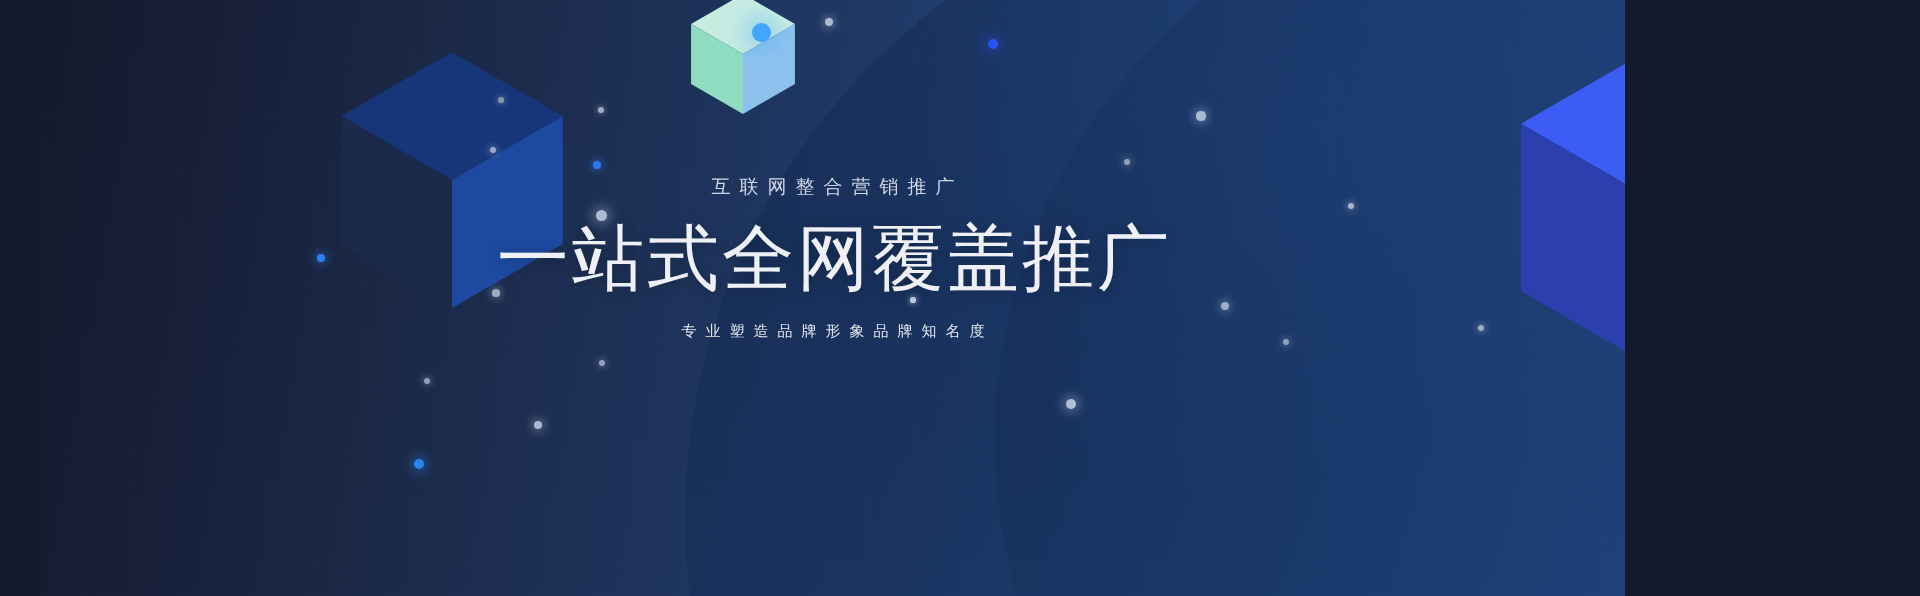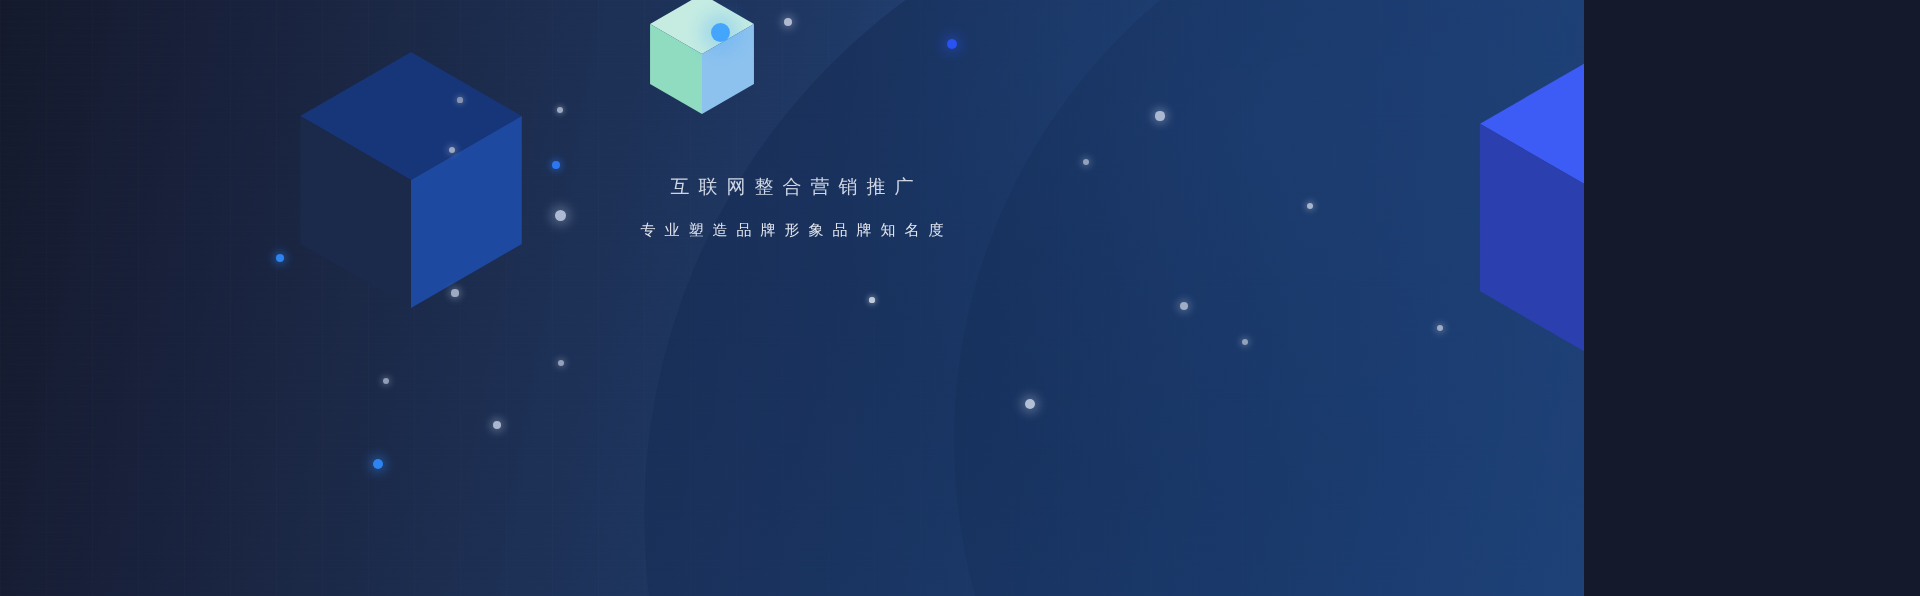--- a/index.html
+++ b/index.html
@@ -18,20 +18,21 @@
       linear-gradient(100deg,
         #141a2c 0%,
         #18203a 12%,
         #1b2846 24%,
         #1d3157 38%,
         #1f3a68 52%,
         #214479 64%,
         #234e8c 76%,
         #26579c 88%,
         #2a5fa8 100%);
+    margin-left: 41px;
   }
 
   
   .stripes {
     position:absolute; inset:0;
     background-image:repeating-linear-gradient(
       90deg,
       rgba(255,255,255,0.012) 0px,
       rgba(255,255,255,0.012) 1px,
       rgba(0,0,0,0) 1px,
@@ -180,16 +181,17 @@
       <div class="dot" style="left: 1180px; top: 302px; width: 8px; height: 8px; background: rgb(170, 182, 205); box-shadow: rgba(170, 182, 205, 0.4) 0px 0px 8px 2.66667px; opacity: 0.92;"></div>
       <div class="dot" style="left: 1024.8px; top: 398.8px; width: 10.4px; height: 10.4px; background: rgb(192, 204, 225); box-shadow: rgba(192, 204, 225, 0.4) 0px 0px 11px 3.66667px; opacity: 0.92;"></div>
       <div class="dot" style="left: 1436.6px; top: 324.6px; width: 6.8px; height: 6.8px; background: rgb(170, 182, 205); box-shadow: rgba(170, 182, 205, 0.4) 0px 0px 7px 2.33333px; opacity: 0.92;"></div>
       <div class="dot" style="left: 1307px; top: 203px; width: 6px; height: 6px; background: rgb(180, 192, 214); box-shadow: rgba(180, 192, 214, 0.4) 0px 0px 6px 2px; opacity: 0.92;"></div>
       <div class="dot" style="left: 1242px; top: 339px; width: 6px; height: 6px; background: rgb(157, 170, 195); box-shadow: rgba(157, 170, 195, 0.4) 0px 0px 6px 2px; opacity: 0.92;"></div>
       <div class="dot" style="left: 869.4px; top: 297.4px; width: 5.2px; height: 5.2px; background: rgb(205, 214, 230); box-shadow: rgba(205, 214, 230, 0.4) 0px 0px 5px 1.66667px; opacity: 0.92;"></div>
     </div>
 
   <div class="textblock">
     <div class="eyebrow">互联网整合营销推广</div>
+    <div class="headline">一站式全网覆盖推广</div>
     <div class="subline">专业塑造品牌形象品牌知名度</div>
   </div>
 
 </div>
 
 </body></html>

